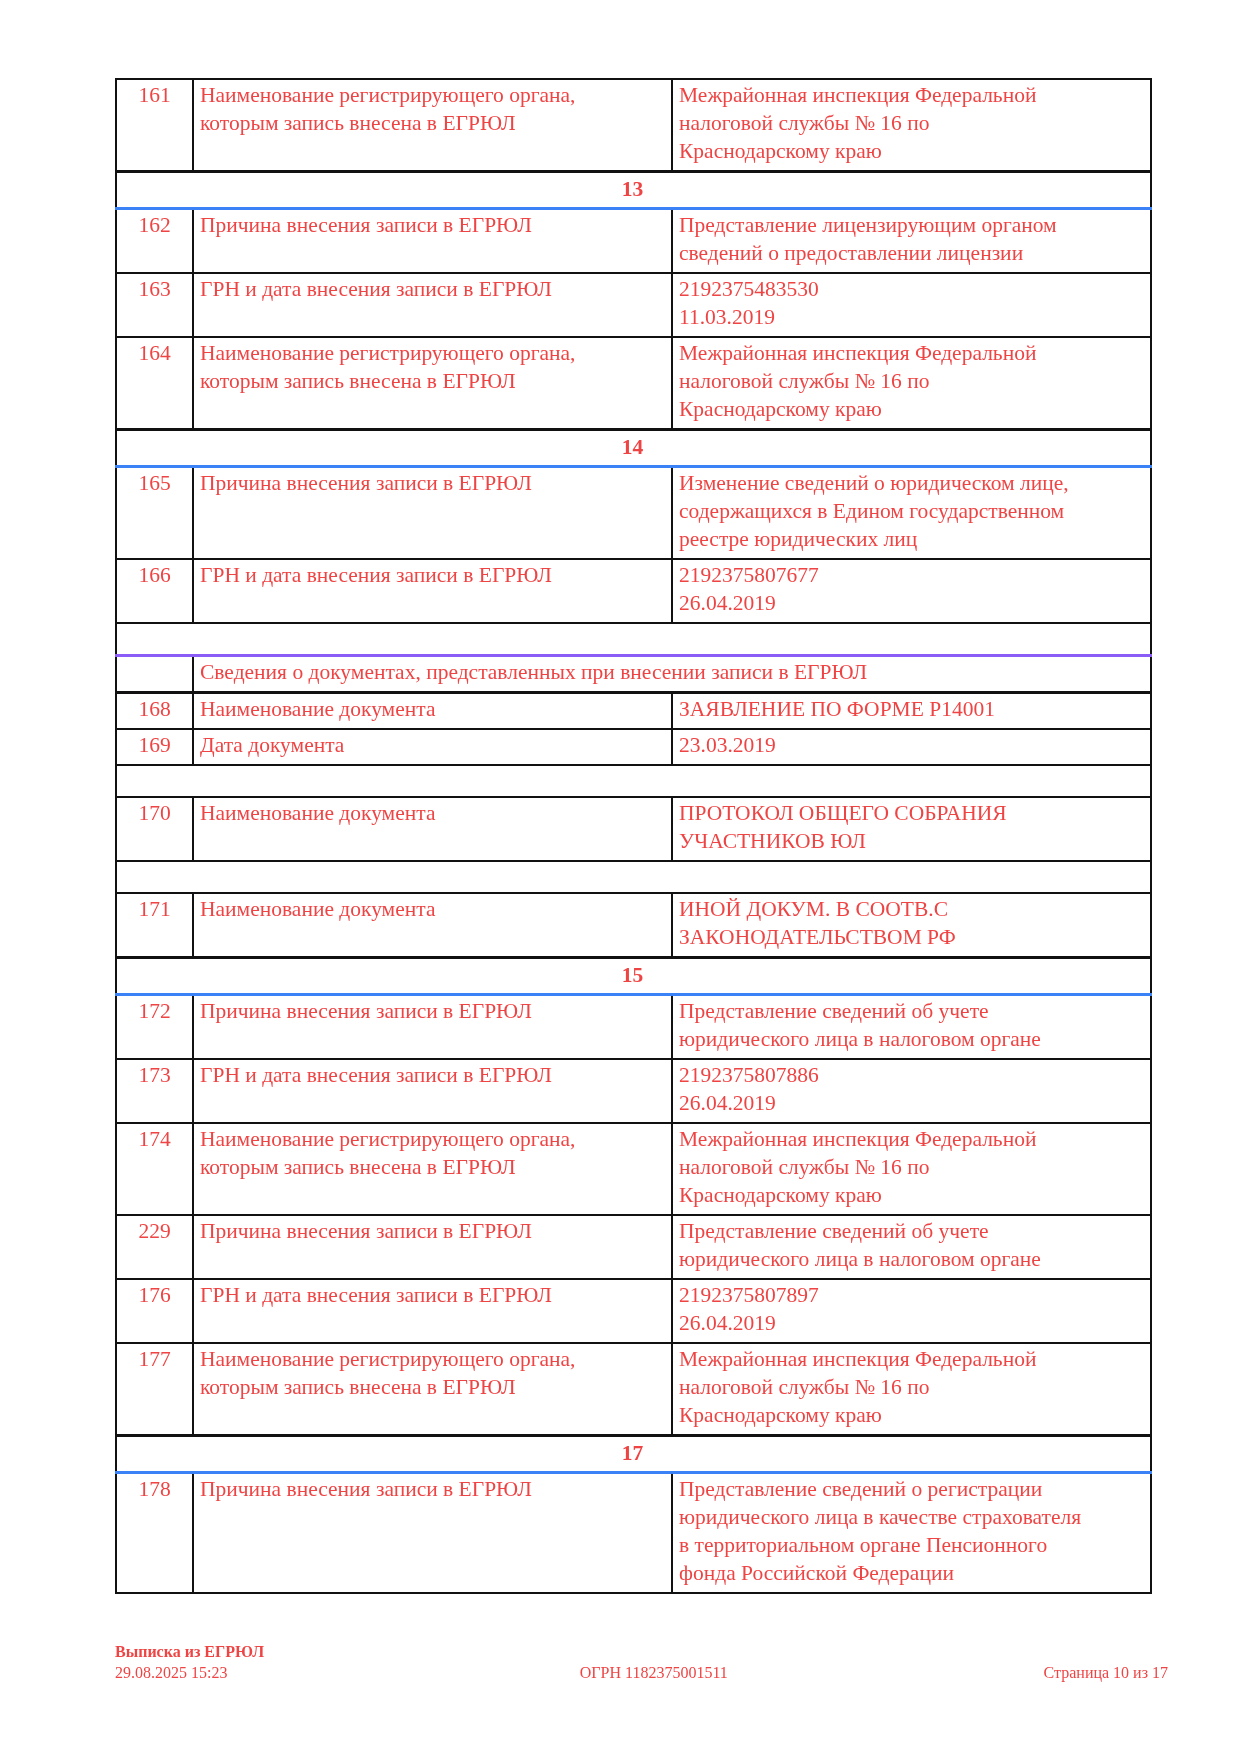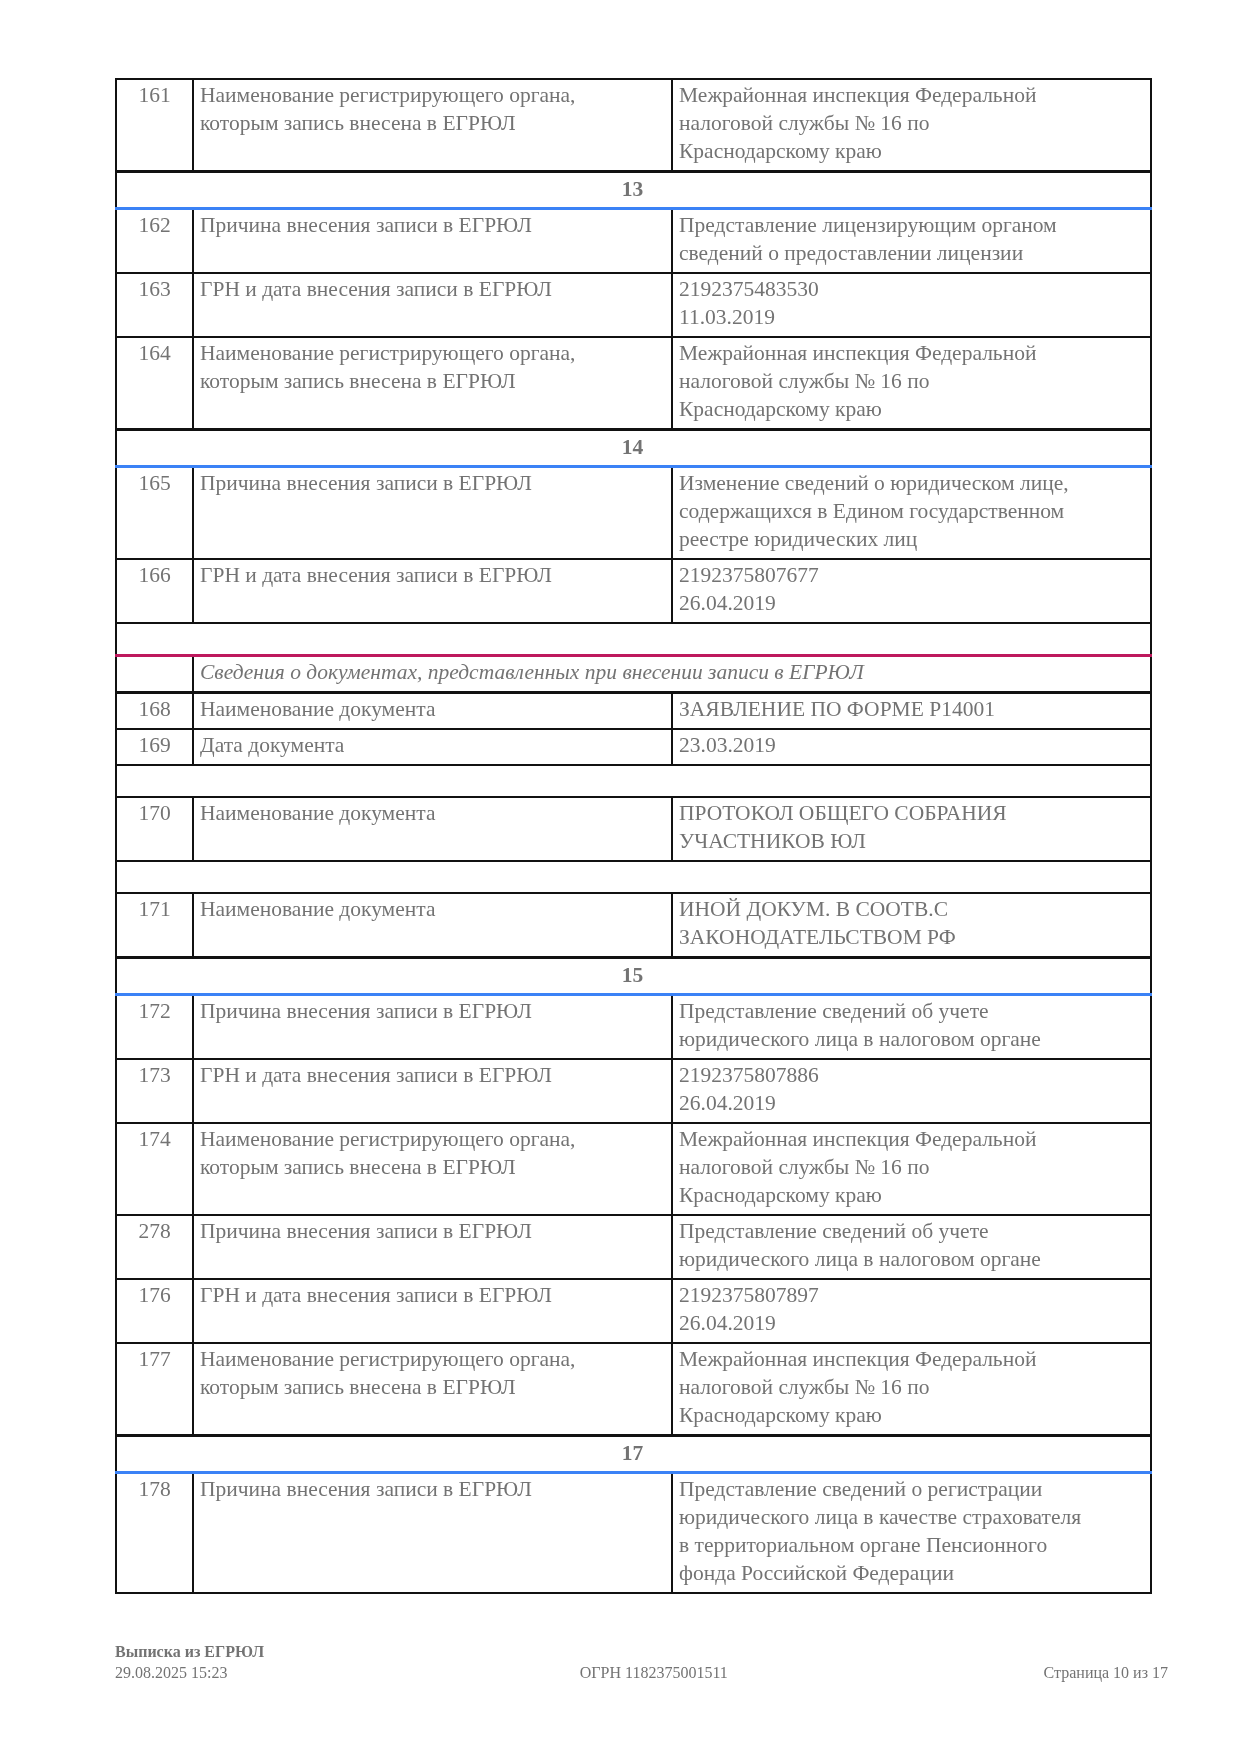--- a/index.html
+++ b/index.html
@@ -7,21 +7,21 @@
     padding: 0;
     background: #e8e8e8;
   }
   .page {
     position: relative;
     width: 1240px;
     height: 1755px;
     margin: 0 auto;
     background: #ffffff;
     font-family: "Liberation Serif", "DejaVu Serif", serif;
-    color: #737373;
+    color: #ef4444;
     overflow: hidden;
   }
   table.egrul {
     position: absolute;
     left: 115px;
     top: 78px;
     width: 1035px;
     border-collapse: collapse;
     table-layout: fixed;
   }
@@ -48,23 +48,22 @@
     padding-top: 2px;
     padding-bottom: 4px;
     border-top: 3px solid #111111;
     border-bottom: 3px solid #3b82f6;
   }
   tr.empty-row td {
     height: 30px;
     padding: 0;
   }
   tr.span-row td {
-    border-top: 3px solid #be185d;
+    border-top: 3px solid #8b5cf6;
     border-bottom: 3px solid #111111;
-    font-style: italic;
   }
   .footer {
     position: absolute;
     left: 115px;
     top: 1641px;
     width: 1053px;
     display: flex;
     justify-content: space-between;
     align-items: flex-end;
     font-size: 16px;
@@ -186,21 +185,21 @@
         </tr>
         <tr class="entry-row">
           <td class="num">174</td>
           <td>Наименование регистрирующего органа,
 которым запись внесена в ЕГРЮЛ</td>
           <td>Межрайонная инспекция Федеральной
 налоговой службы № 16 по
 Краснодарскому краю</td>
         </tr>
         <tr class="entry-row">
-          <td class="num">278</td>
+          <td class="num">229</td>
           <td>Причина внесения записи в ЕГРЮЛ</td>
           <td>Представление сведений об учете
 юридического лица в налоговом органе</td>
         </tr>
         <tr class="entry-row">
           <td class="num">176</td>
           <td>ГРН и дата внесения записи в ЕГРЮЛ</td>
           <td>2192375807897
 26.04.2019</td>
         </tr>

